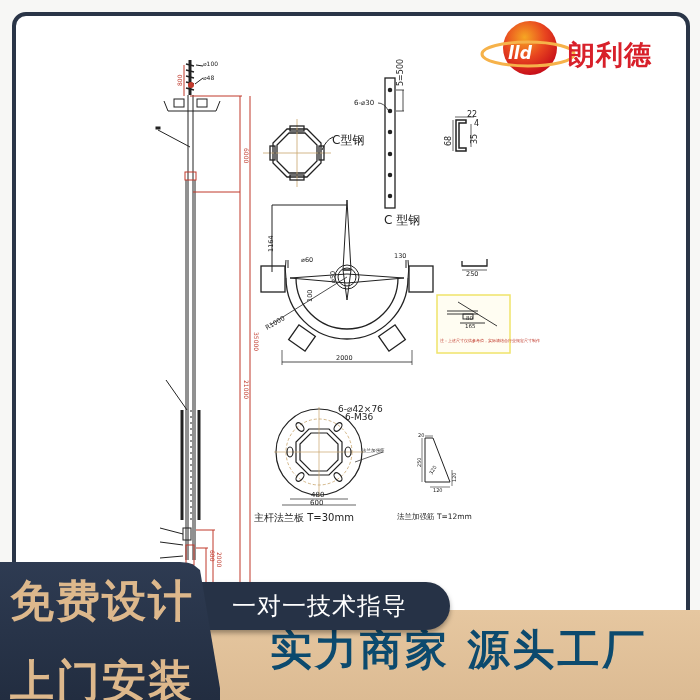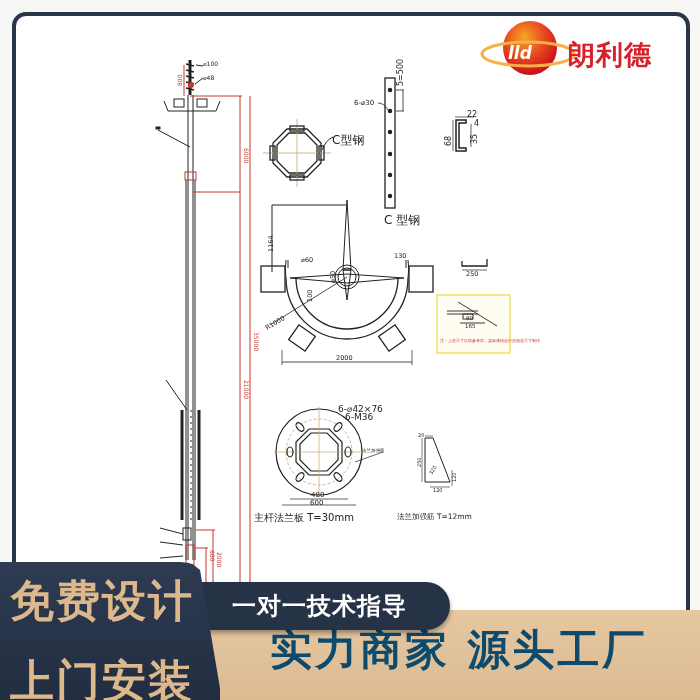--- a/index.html
+++ b/index.html
@@ -26,21 +26,21 @@
   .band-tan-text {
     position:absolute; left:270px; top:622px; font-size:42px; font-weight:bold;
     color:#0c4a6e; letter-spacing:3px; white-space:nowrap;
   }
   .pill {
     position:absolute; left:200px; top:582px; width:250px; height:48px;
     background:#263246; border-radius:0 26px 26px 0;
     box-shadow:0 3px 5px rgba(0,0,0,0.35);
   }
   .pill-text {
-    position:absolute; left:232px; top:590px; font-size:24px; font-weight:bold;
+    position:absolute; left:232px; top:590px; font-size:24px; font-weight:normal;
     color:#ffffff; letter-spacing:1px; white-space:nowrap;
   }
   .left-block {
     position:absolute; left:0; top:562px; width:220px; height:138px;
     background:linear-gradient(180deg,#2e3b52 0%,#222d40 100%);
     border-radius:0 40px 0 0;
     clip-path:polygon(0 0, 190px 0, 200px 8px, 222px 138px, 0 138px);
   }
   .left-line1, .left-line2 {
     position:absolute; left:10px; font-size:44px; font-weight:bold; color:#ddb88c;

